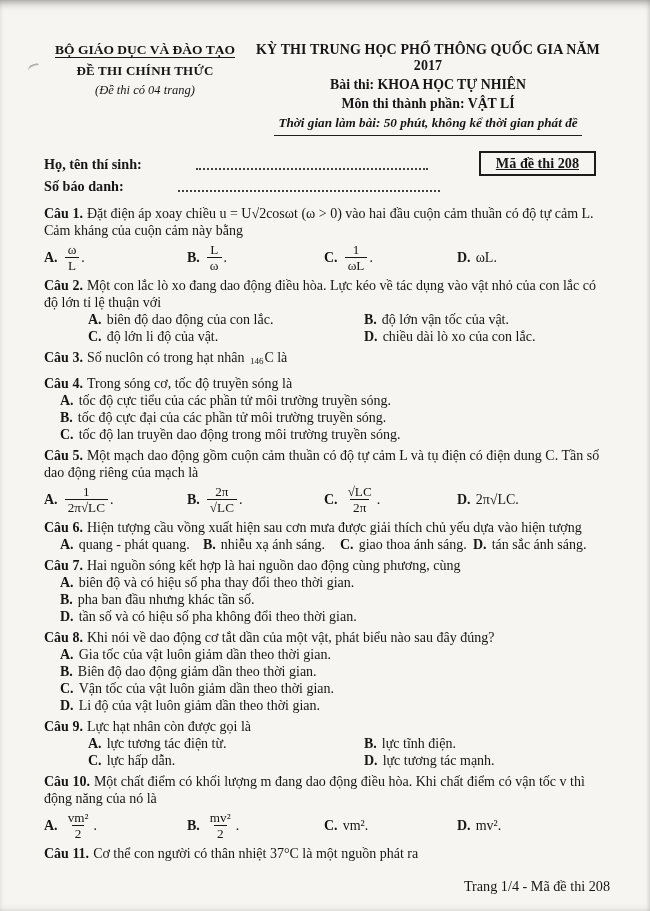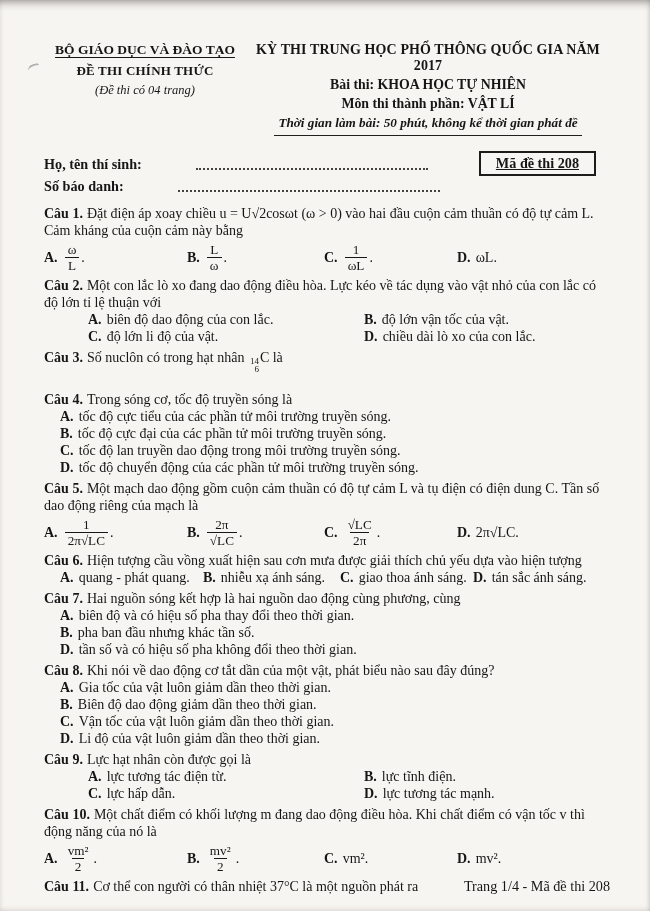--- a/index.html
+++ b/index.html
@@ -41,21 +41,21 @@
   .opt{font-size:14px;line-height:17px;white-space:nowrap;}
   .opt b{font-weight:bold;margin-right:5px;}
   .grid4{display:grid;grid-template-columns:143px 137px 133px 1fr;}
   .grid2{display:grid;grid-template-columns:276px 1fr;margin-left:44px;}
   .list .opt{display:block;white-space:normal;}
   .frow{align-items:center;margin:3px 0 2px 0;}
   .fopt{display:inline-flex;align-items:center;}
   .frac{display:inline-flex;flex-direction:column;align-items:center;font-size:13.2px;line-height:15px;margin:0 2px;}
   .frac .den{border-top:1.3px solid #161616;padding:0 3px;}
   .frac .num{padding:0 3px;}
-  .prescript{display:inline-flex;flex-direction:column;align-items:flex-end;font-size:9px;line-height:8px;margin:0 1px 16px 2px;transform:translateY(2px);}
+  .prescript{display:inline-flex;align-items:flex-end;font-size:9px;line-height:8px;margin:0 1px 8px 2px;transform:translateY(2px);}
 
   .footer{position:absolute;right:40px;bottom:16px;font-size:14.2px;}
 </style>
 </head>
 <body>
 
 <div class="speck"></div>
 
 <div class="page">
 
@@ -134,21 +134,20 @@
             <span>6</span>
           </span><span>C</span><span> là</span></div>
     </div>
 
     <div class="q">
       <div class="stem"><b class="qnum">Câu 4.</b><span>Trong sóng cơ, tốc độ truyền sóng là</span></div>
       <div class="opts list">
         <span class="opt"><b>A.</b><span>tốc độ cực tiểu của các phần tử môi trường truyền sóng.</span></span>
         <span class="opt"><b>B.</b><span>tốc độ cực đại của các phần tử môi trường truyền sóng.</span></span>
         <span class="opt"><b>C.</b><span>tốc độ lan truyền dao động trong môi trường truyền sóng.</span></span>
-        <span class="opt"><b>D.</b><span>tốc độ chuyển động của các phần tử môi trường truyền sóng.</span></span>
       </div>
     </div>
 
     <div class="q">
       <div class="stem"><b class="qnum">Câu 5.</b><span>Một mạch dao động gồm cuộn cảm thuần có độ tự cảm L và tụ điện có điện dung C. Tần số dao động riêng của mạch là</span></div>
       <div class="opts grid4 frow" style="display:grid">
         <span class="opt fopt">
             <b>A.</b>
             <span class="frac">
               <span class="num">1</span>

